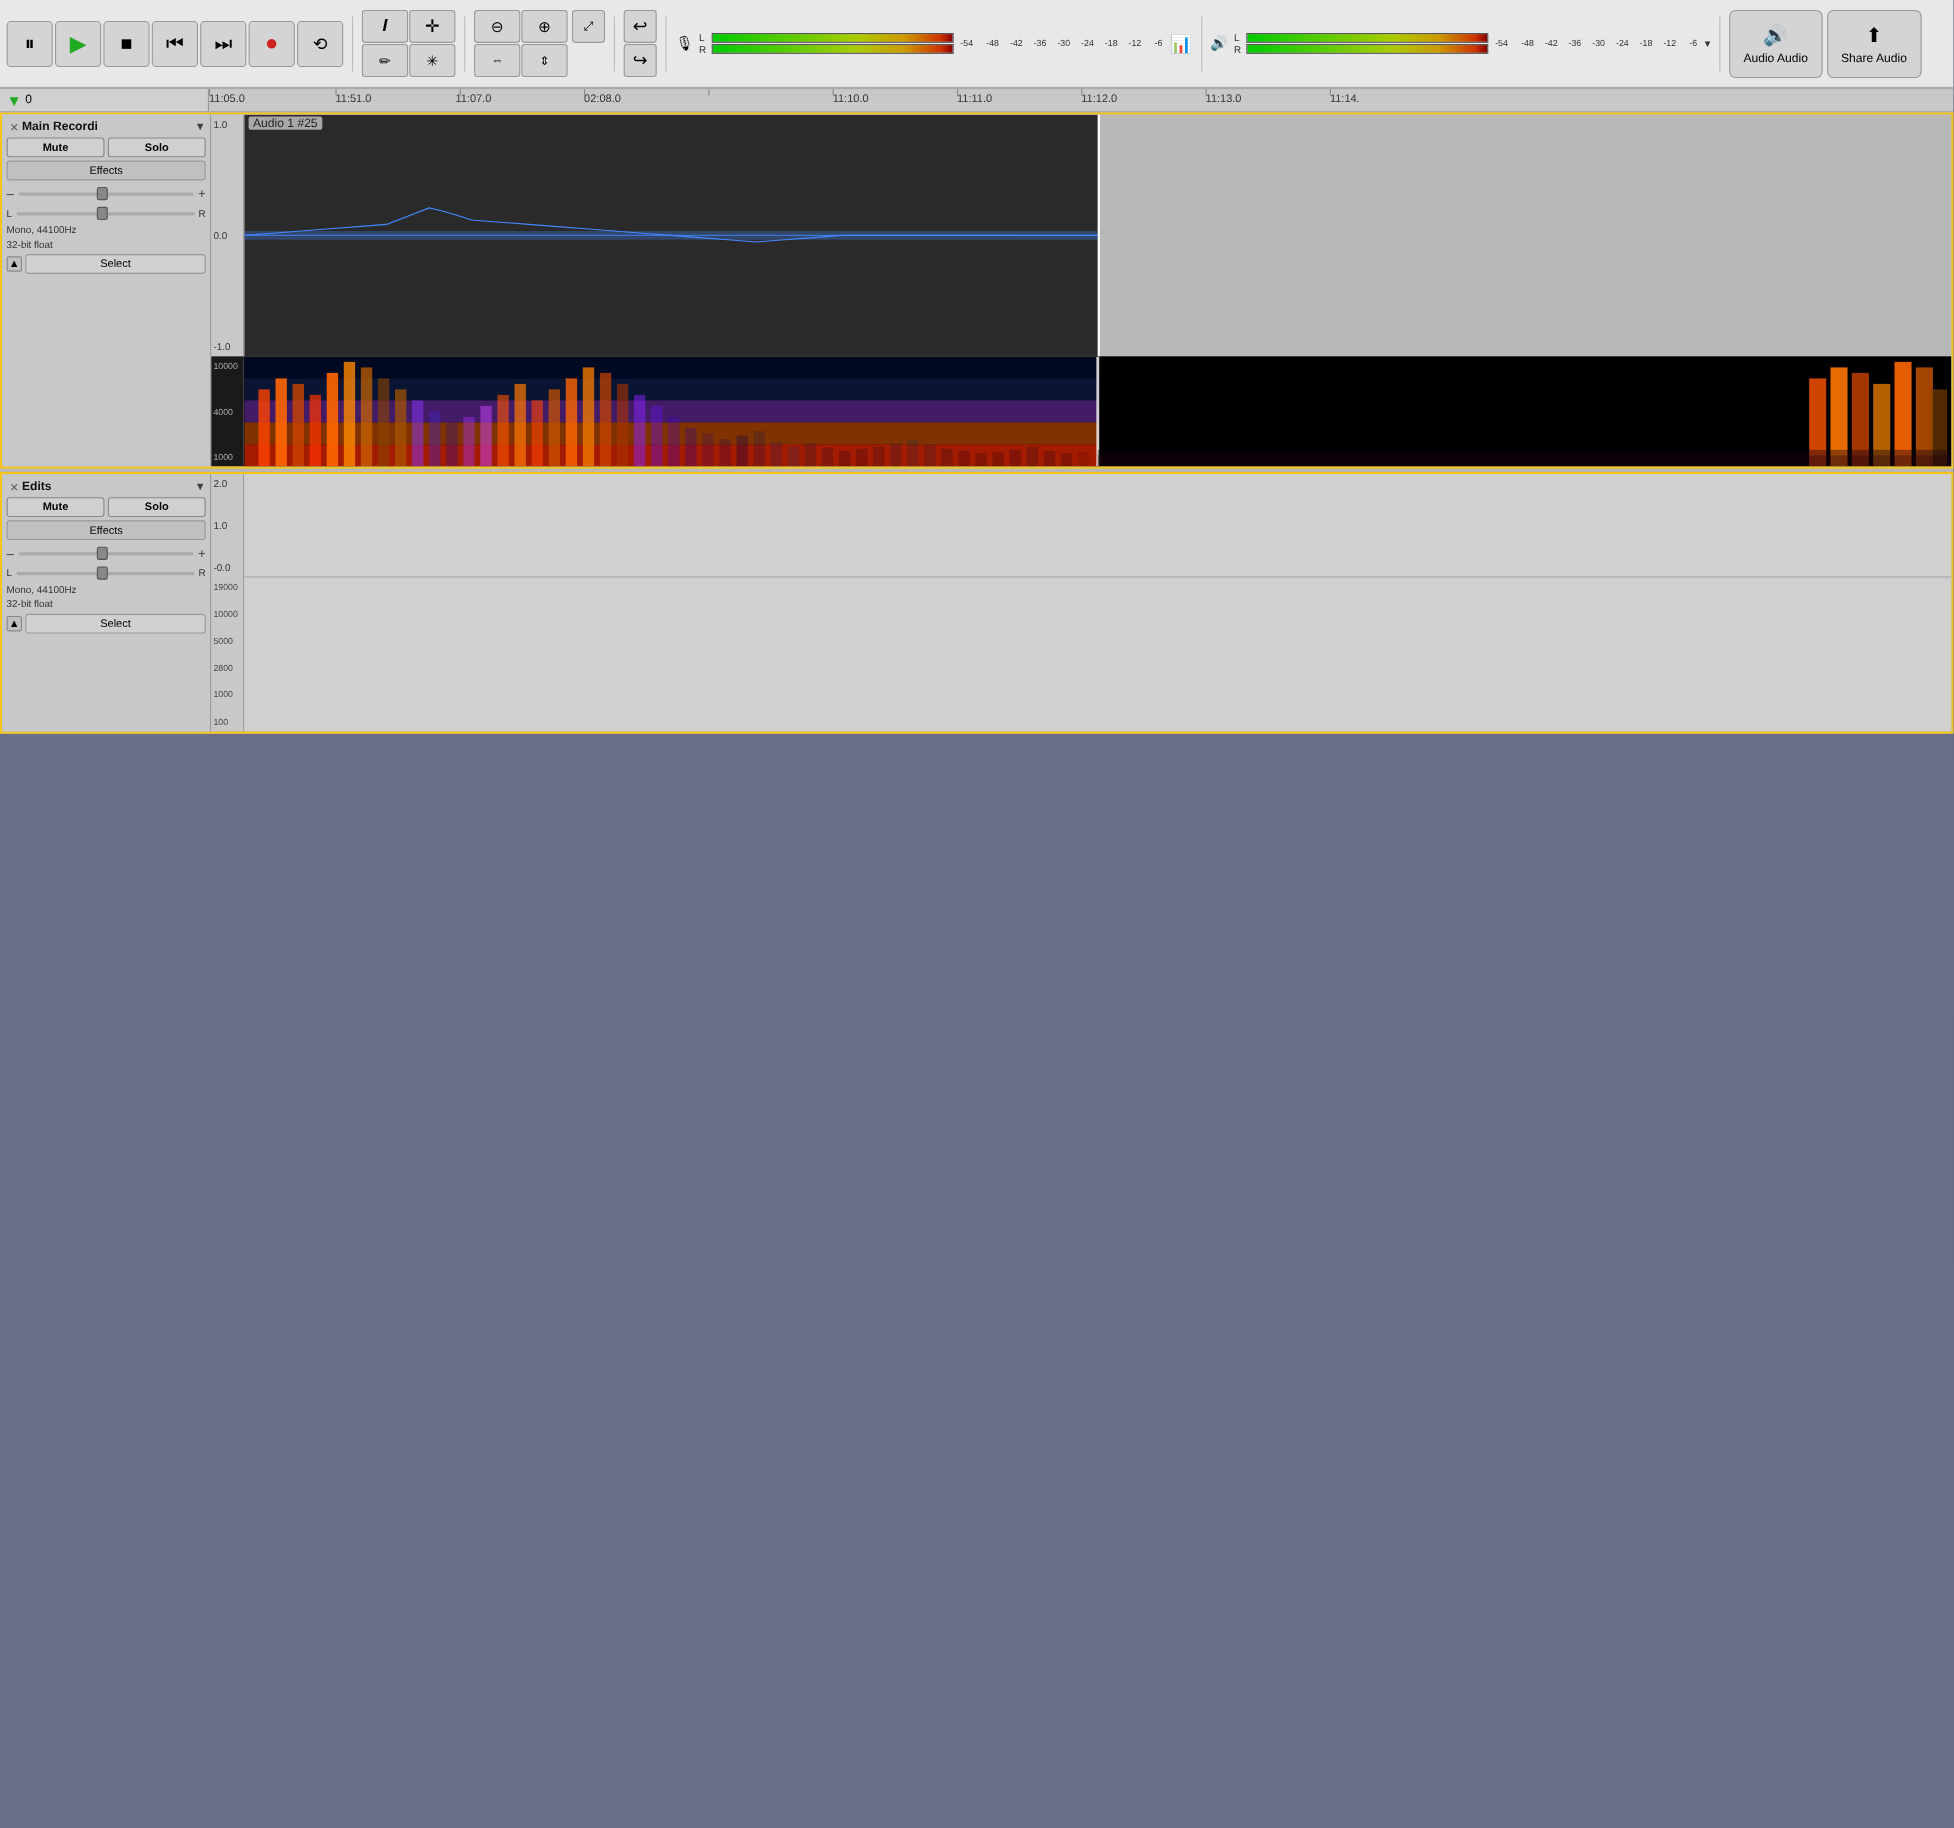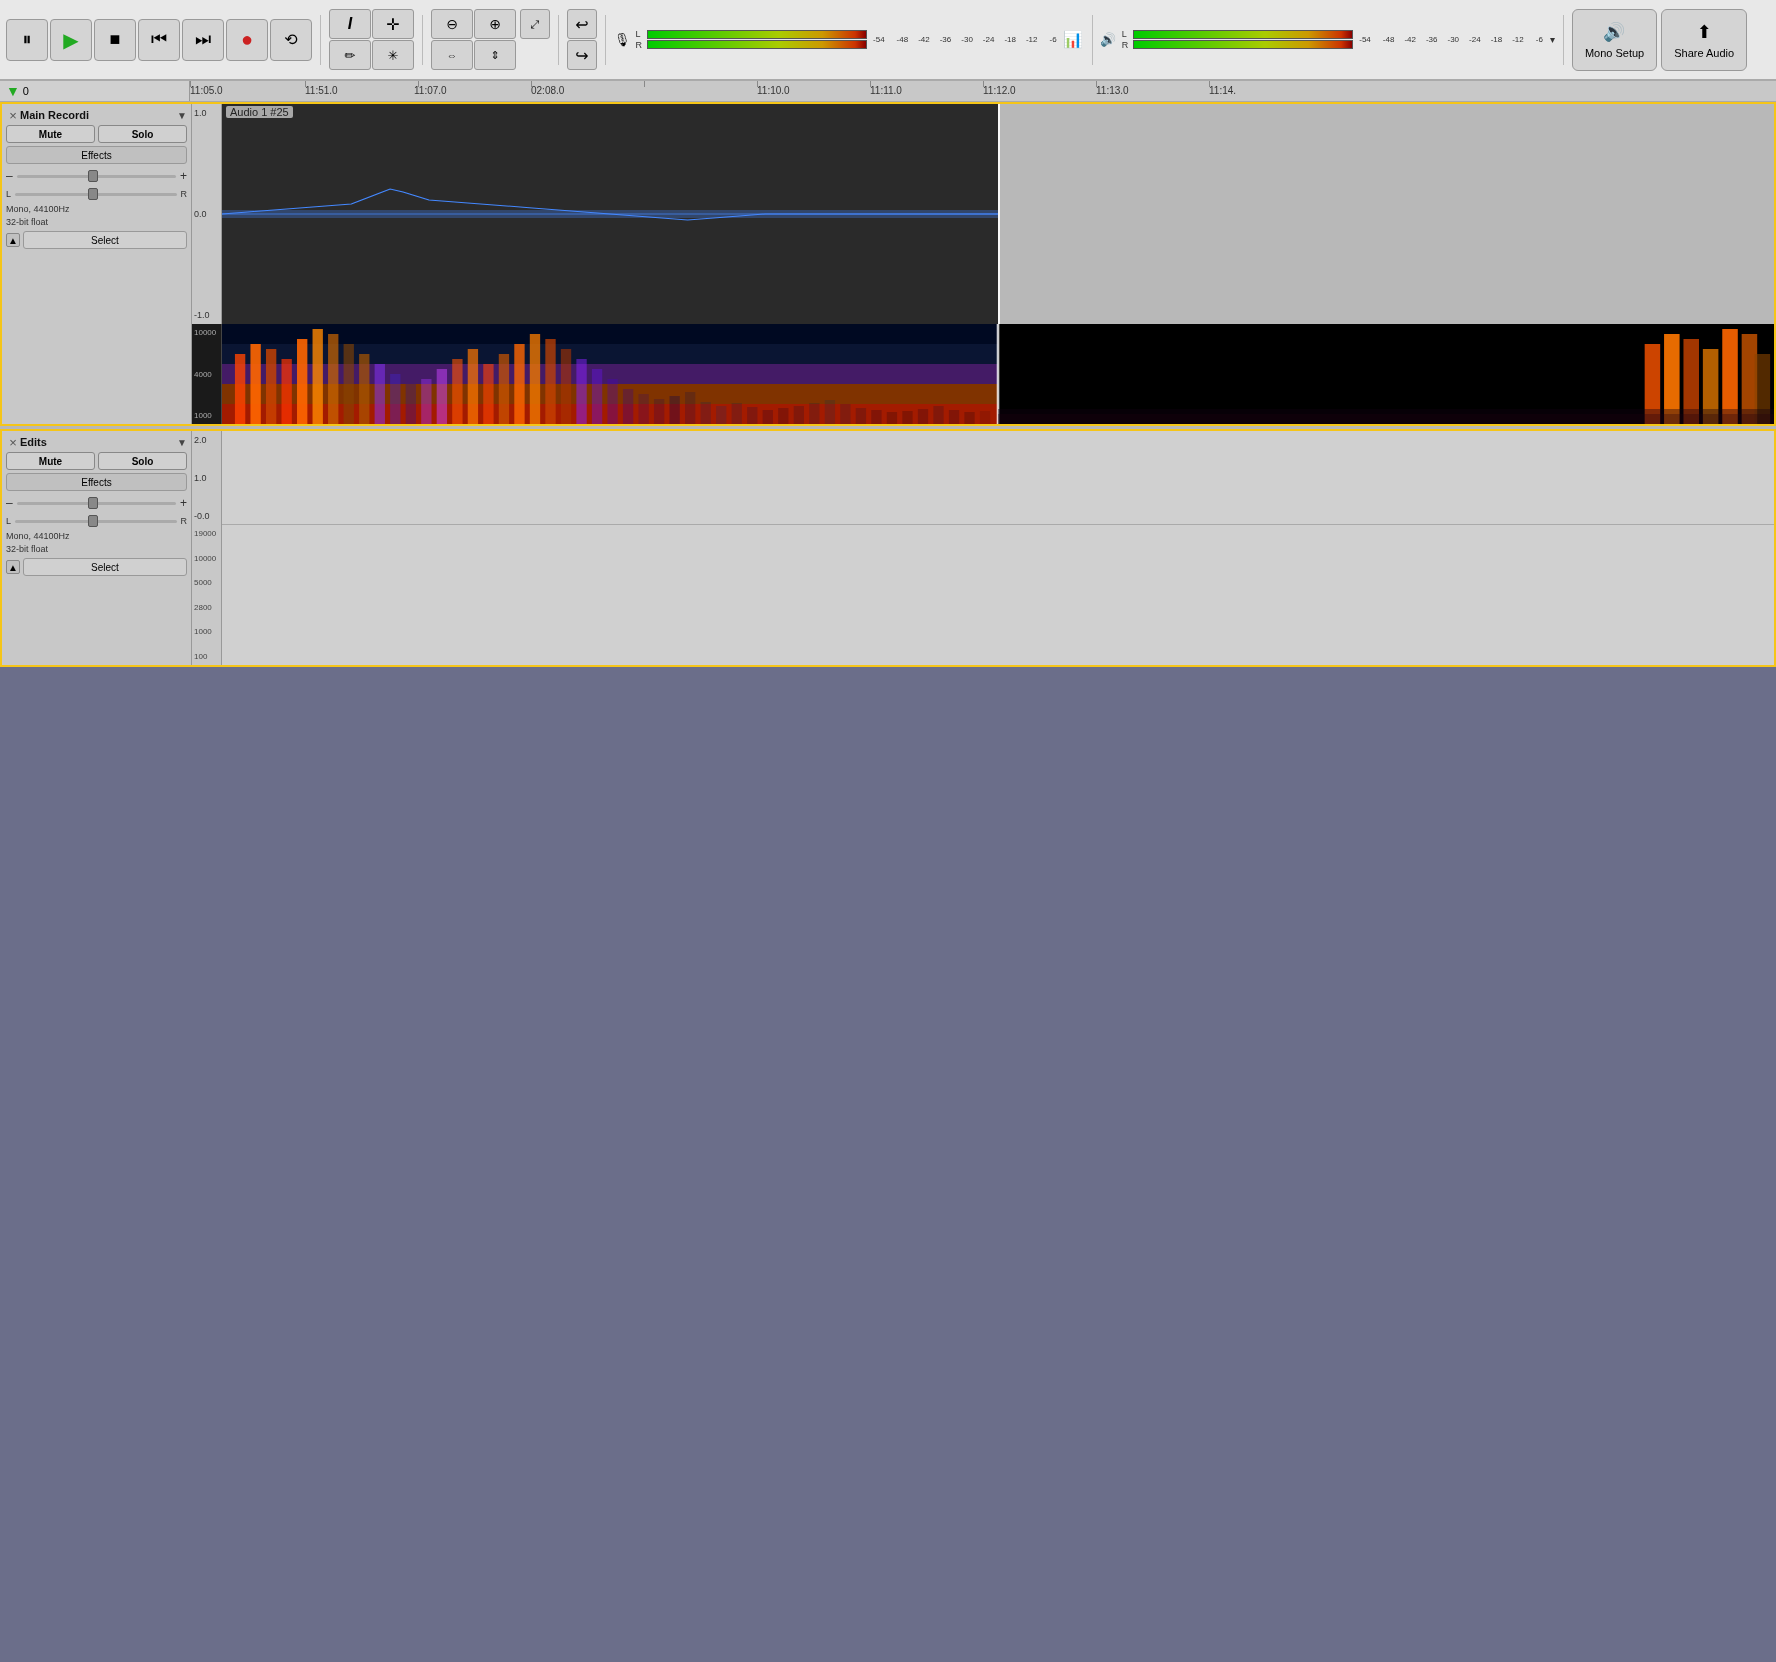--- a/index.html
+++ b/index.html
@@ -392,21 +392,21 @@
       <span style="margin-left:10px;">-12</span>
       <span style="margin-left:12px;">-6</span>
     </div>
     <div style="font-size:10px;margin-left:4px;color:#333;">▾</div>
   </div>
 
   <div class="toolbar-divider"></div>
 
   <button class="tb-btn-wide">
     <span style="font-size:18px;">🔊</span>
-    <span>Mono Setup</span>
+    <span>Audio Audio</span>
   </button>
 
   <button class="tb-btn-wide">
     <span style="font-size:18px;">⬆</span>
     <span>Share Audio</span>
   </button>
 
 </div>
 
 <div class="outer-ruler">

